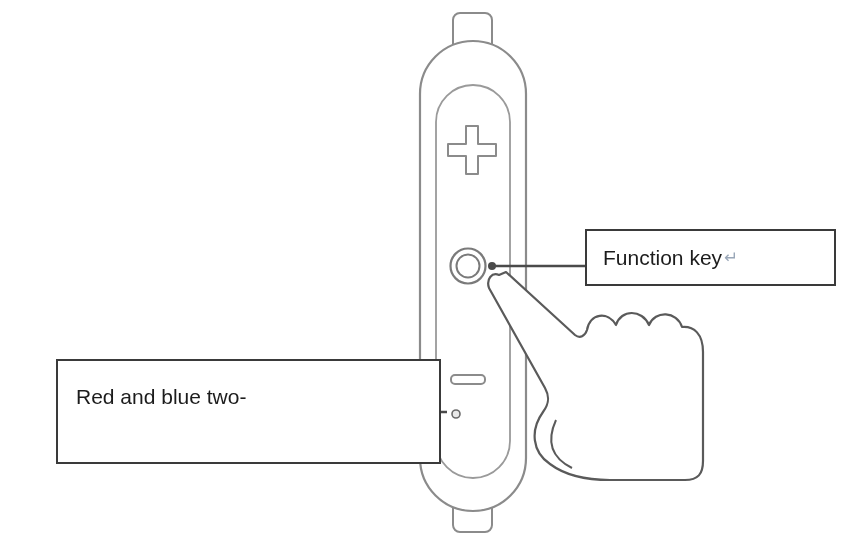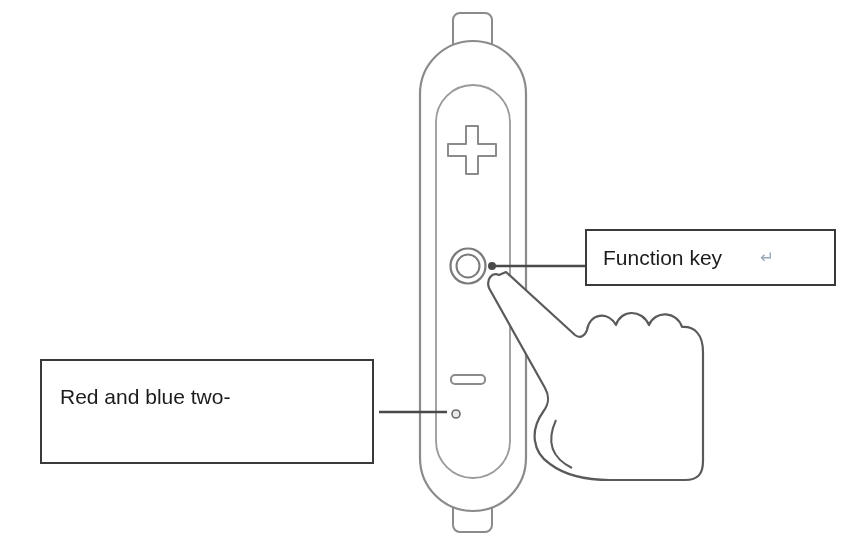--- a/index.html
+++ b/index.html
@@ -29,26 +29,25 @@
     box-sizing: border-box;
   }
   .function-key-box {
     left: 585px;
     top: 229px;
     width: 251px;
     height: 57px;
     display: flex;
     align-items: center;
     padding-left: 16px;
-    gap: 36px;
   }
   .indicator-box {
-    left: 40px;
+    left: 56px;
     top: 359px;
-    width: 334px;
+    width: 385px;
     height: 105px;
     padding: 16px 0 0 18px;
     line-height: 39px;
   }
   .pmark {
     color: #9aa7b8;
     font-size: 0.8em;
     margin-left: 2px;
   }
 </style>

